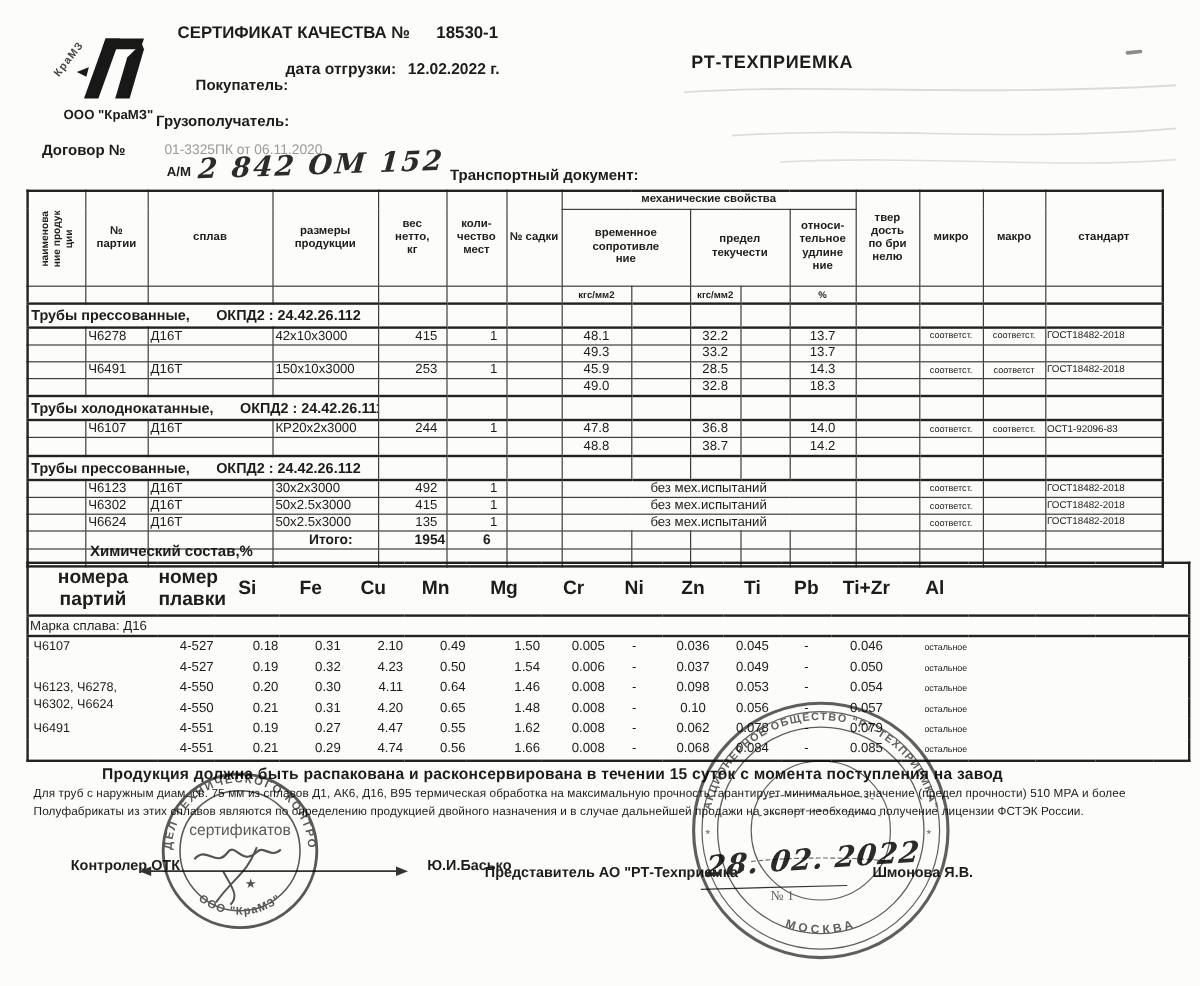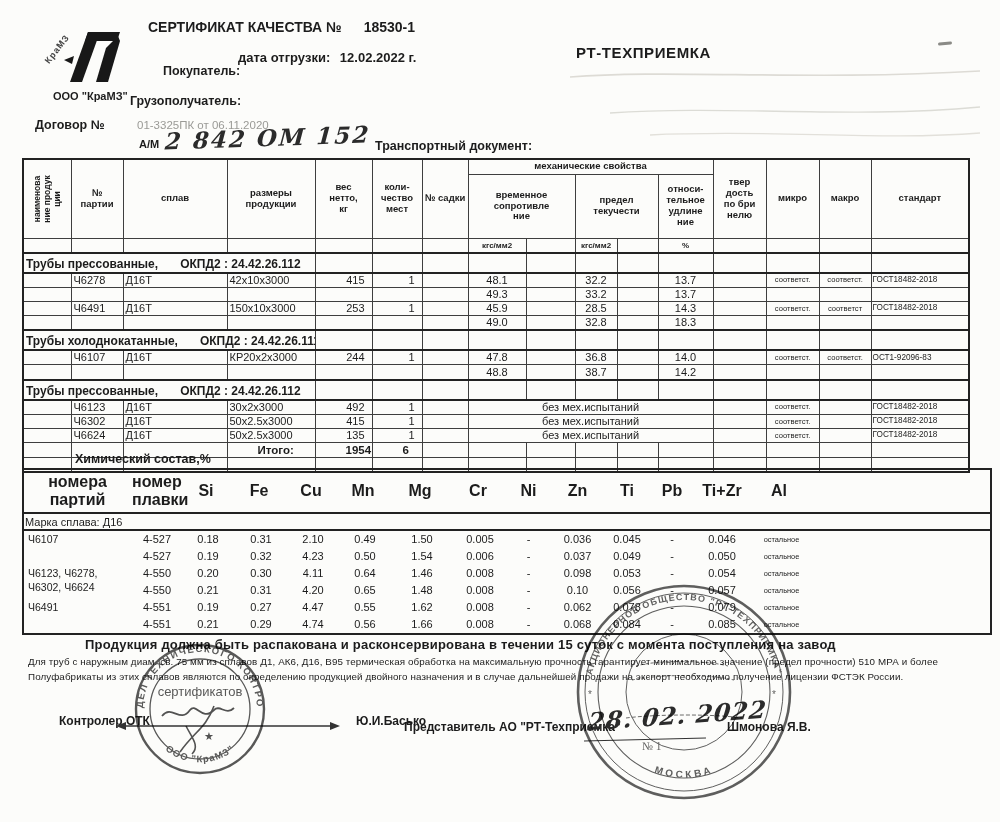--- a/index.html
+++ b/index.html
@@ -31,23 +31,23 @@
   .vertcell{position:relative;}
   .vertcell .vt{position:absolute;left:50%;top:50%;width:78px;
       transform:translate(-50%,-50%) rotate(-90deg);font-size:8.5px;line-height:1.2;
       text-align:center;white-space:pre-line;}
 
   .ct{border:2px solid #222;}
   .ct th{height:40px;}
   .ct .csec td{height:13px;border-top:2px solid #222;border-bottom:2px solid #222;
        font-size:11px;font-weight:normal;}
   .ct .cdr td{height:15px;font-size:11px;line-height:1;}
-  .ct .cdr td.lft{text-align:center;padding-left:5px;}
+  .ct .cdr td.lft{text-align:right;padding-left:5px;}
   .ct .cdr td.ctr{text-align:center;}
-  .ct .cdr td.ost{font-size:7.4px;text-align:center;padding-left:6px;}
+  .ct .cdr td.ost{font-size:7.4px;text-align:right;padding-left:6px;}
   .ct td.parties{vertical-align:top;text-align:left;padding-left:4px;font-size:10.5px;
        white-space:pre-line;line-height:1.35;}
 
   .stamp{mix-blend-mode:multiply;opacity:.82;}
   .notes1{font-size:13px;font-weight:600;letter-spacing:.2px;}
   .notes2{font-size:9.8px;letter-spacing:.1px;white-space:nowrap;}
   .siglabel{font-size:12px;font-weight:bold;white-space:nowrap;padding-left:24px;}
 </style>
 </head>
 <body>

